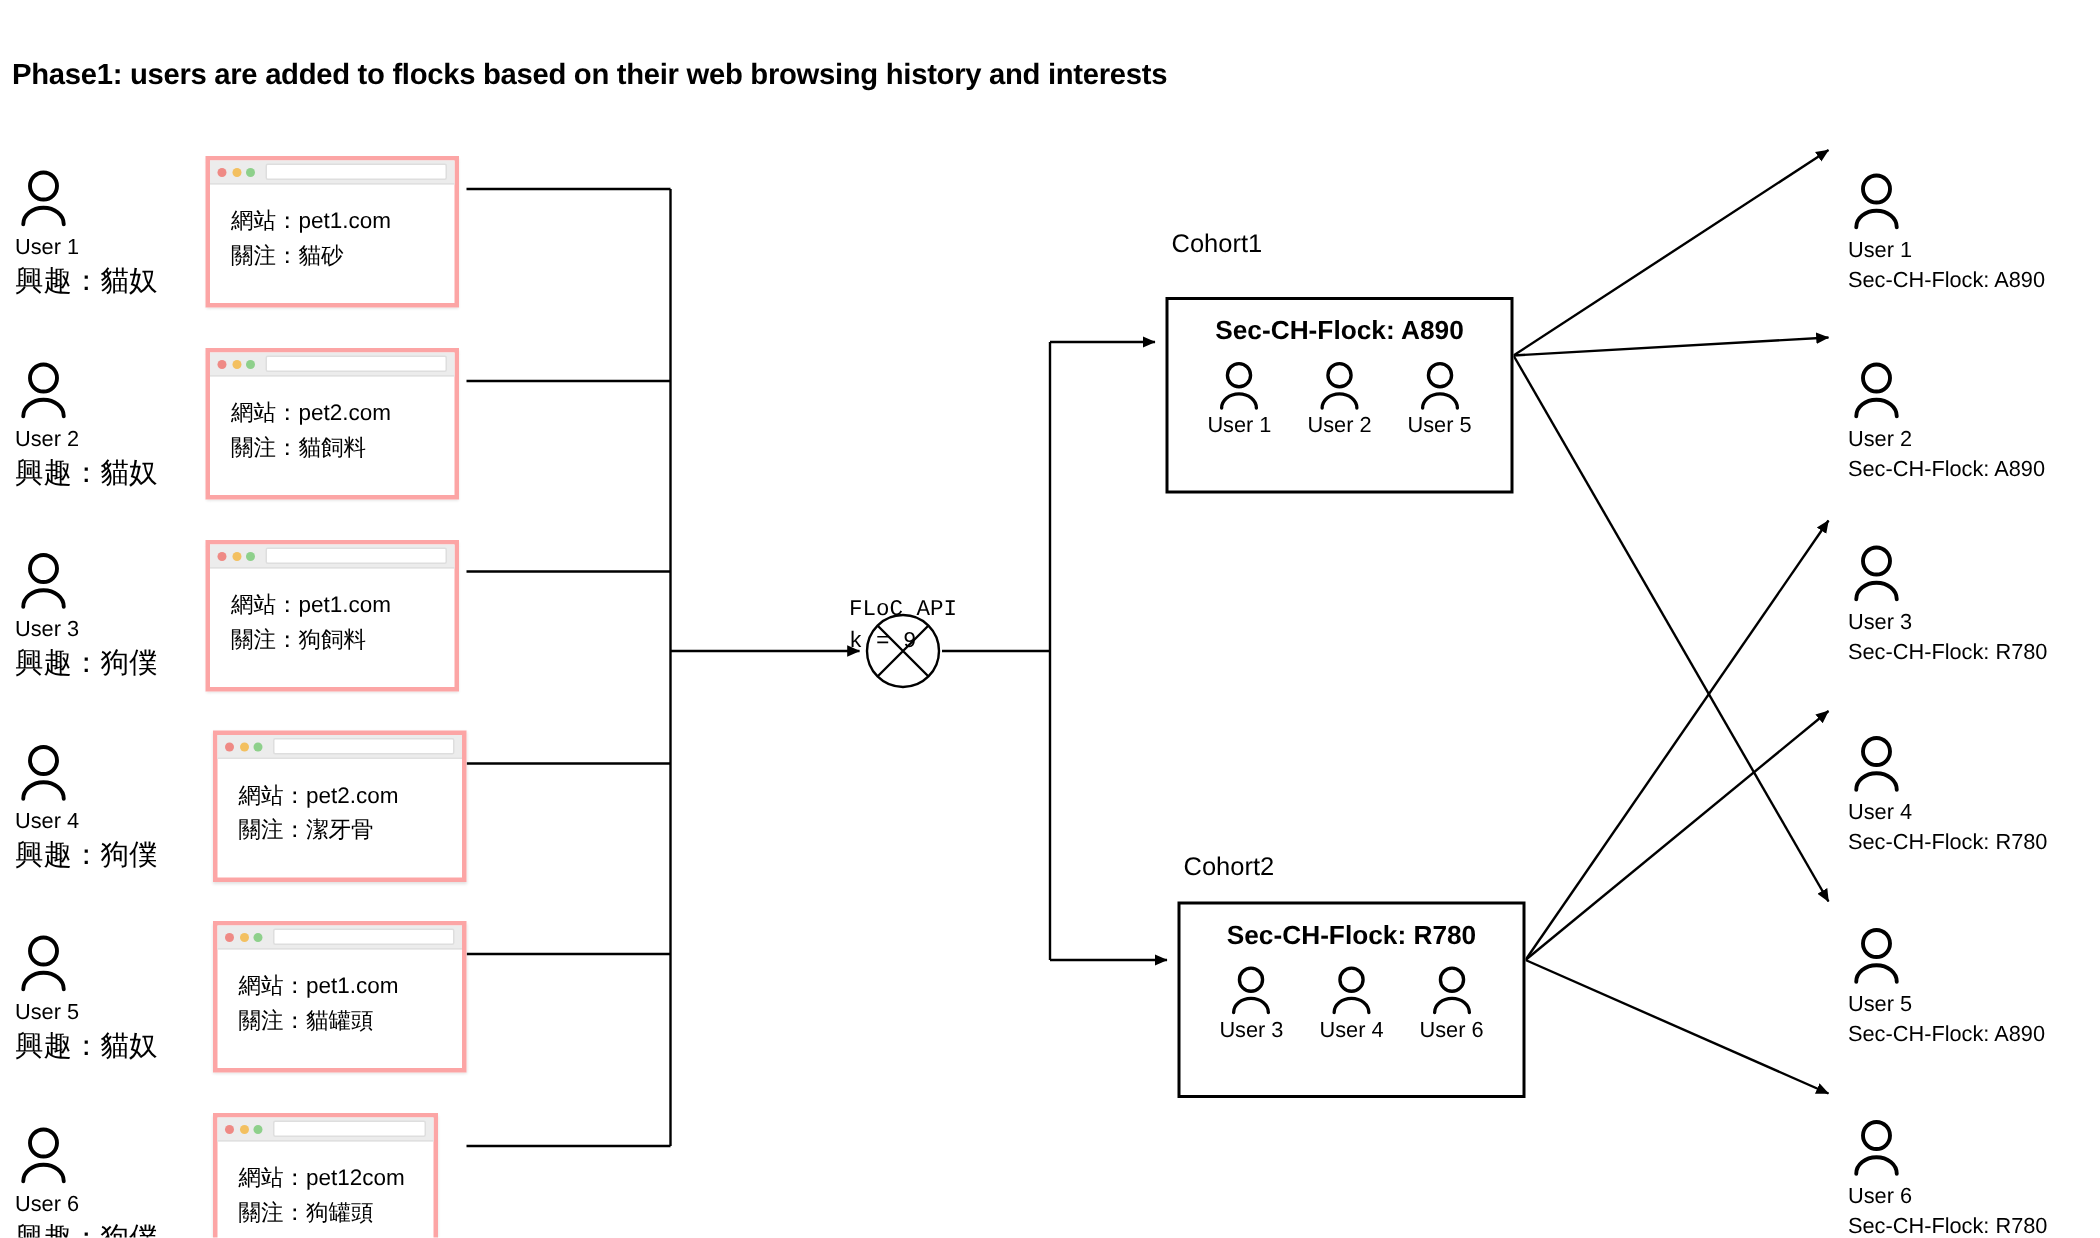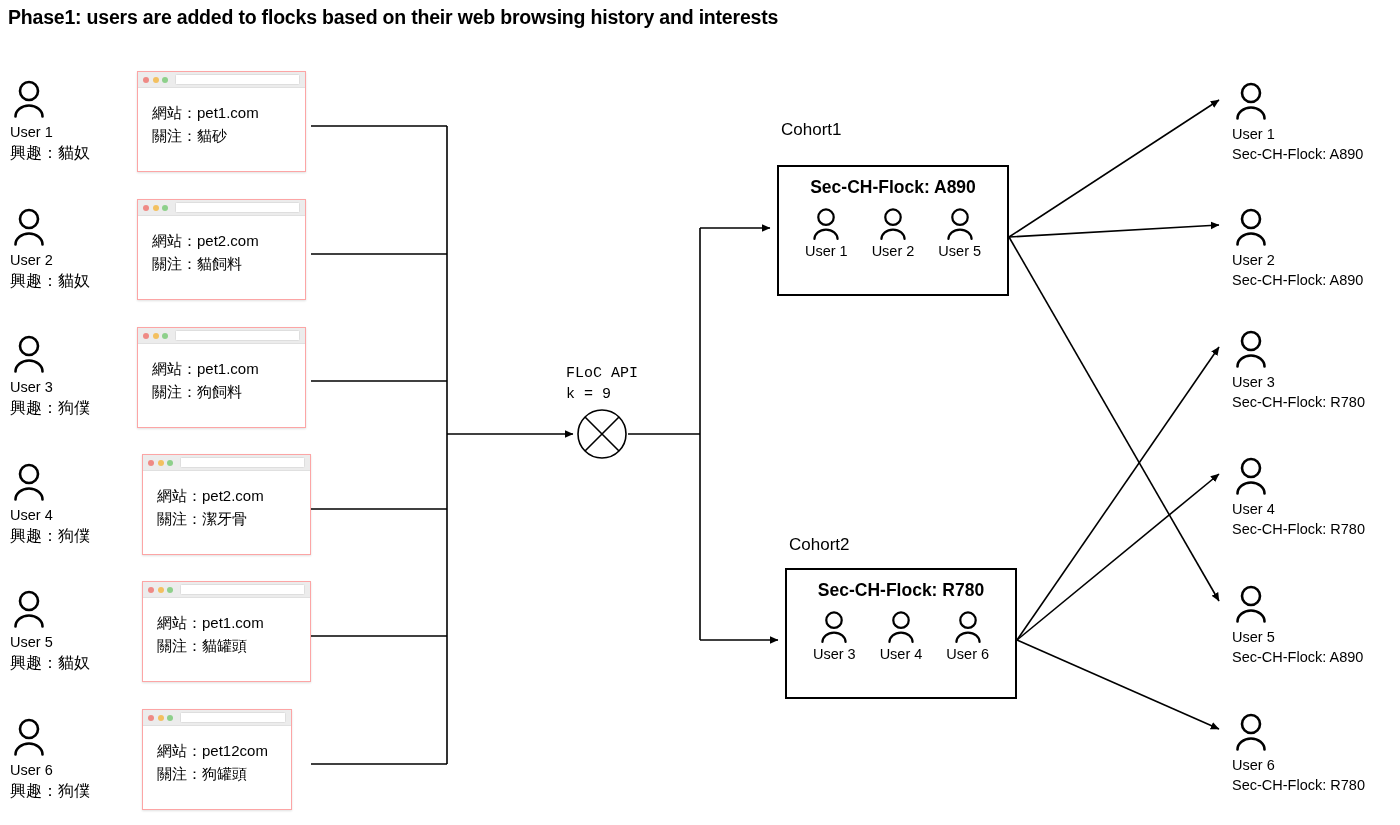--- a/index.html
+++ b/index.html
@@ -2,41 +2,41 @@
 <html><head>
 <meta charset="utf-8">
 <style>
   html,body{margin:0;padding:0;}
   body{
     width:1400px;height:825px;background:#ffffff;
     font-family:"Liberation Sans","DejaVu Sans",sans-serif;
     color:#000;overflow:hidden;position:relative;
   }
   #stage{position:relative;width:1400px;height:825px;}
-  .abs{position:absolute;}
+  .abs{position:absolute;margin-top:33px;}
 
   #title{
     left:8px;top:6px;font-size:19.5px;font-weight:bold;letter-spacing:-0.2px;
     white-space:nowrap;
   }
 
   
   #wires{position:absolute;left:0;top:0;width:1400px;height:825px;pointer-events:none;}
 
   
   .person{display:block;}
 
   
   .user-left{left:10px;width:125px;}
   .user-left .ulabel{font-size:14.5px;line-height:1.38;white-space:nowrap;margin-top:2px;}
-  .cjk{font-size:16px;line-height:1.38;white-space:nowrap;}
+  .cjk{font-size:19px;line-height:1.38;white-space:nowrap;}
 
   
   .card{
-    background:#ffffff;border:1px solid #fca5a5;
+    background:#ffffff;border:3px solid #fca5a5;
     box-shadow:0 1px 2px rgba(0,0,0,.12);
     box-sizing:border-box;
   }
   .card-bar{
     height:15px;background:#ececec;border-bottom:1px solid #e0e0e0;
     display:flex;align-items:center;padding:0 5px;gap:3.5px;
   }
   .dot{width:6px;height:6px;border-radius:50%;flex:none;}
   .dot.r{background:#ef8a85;}
   .dot.y{background:#f3c060;}

